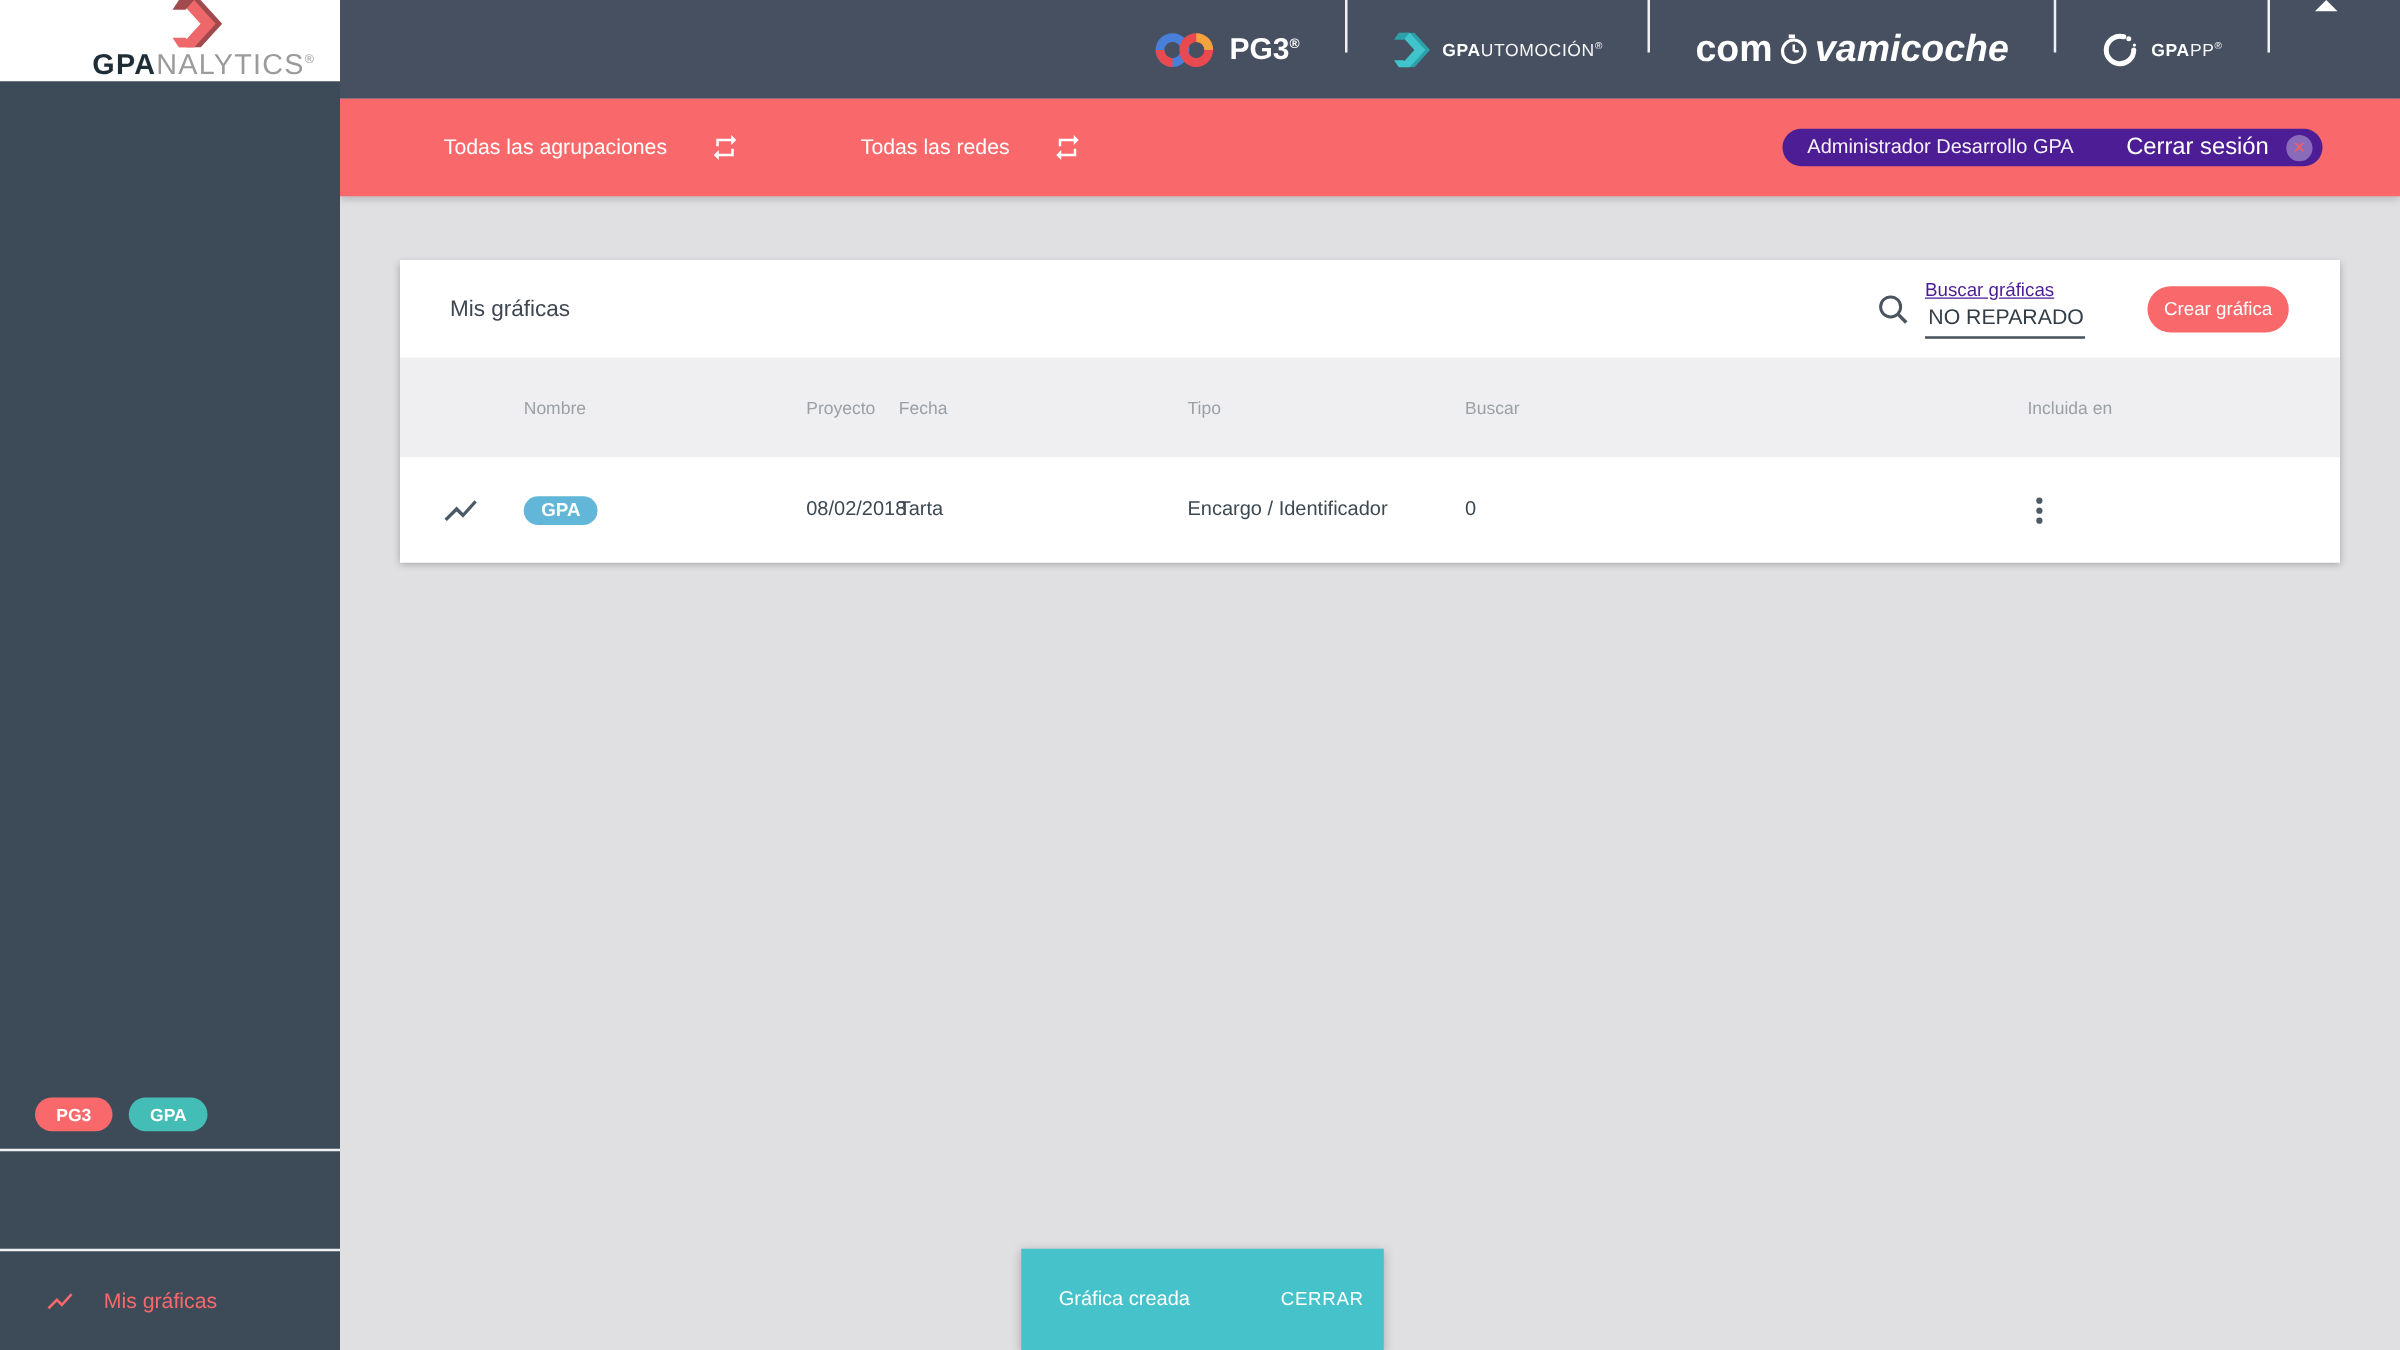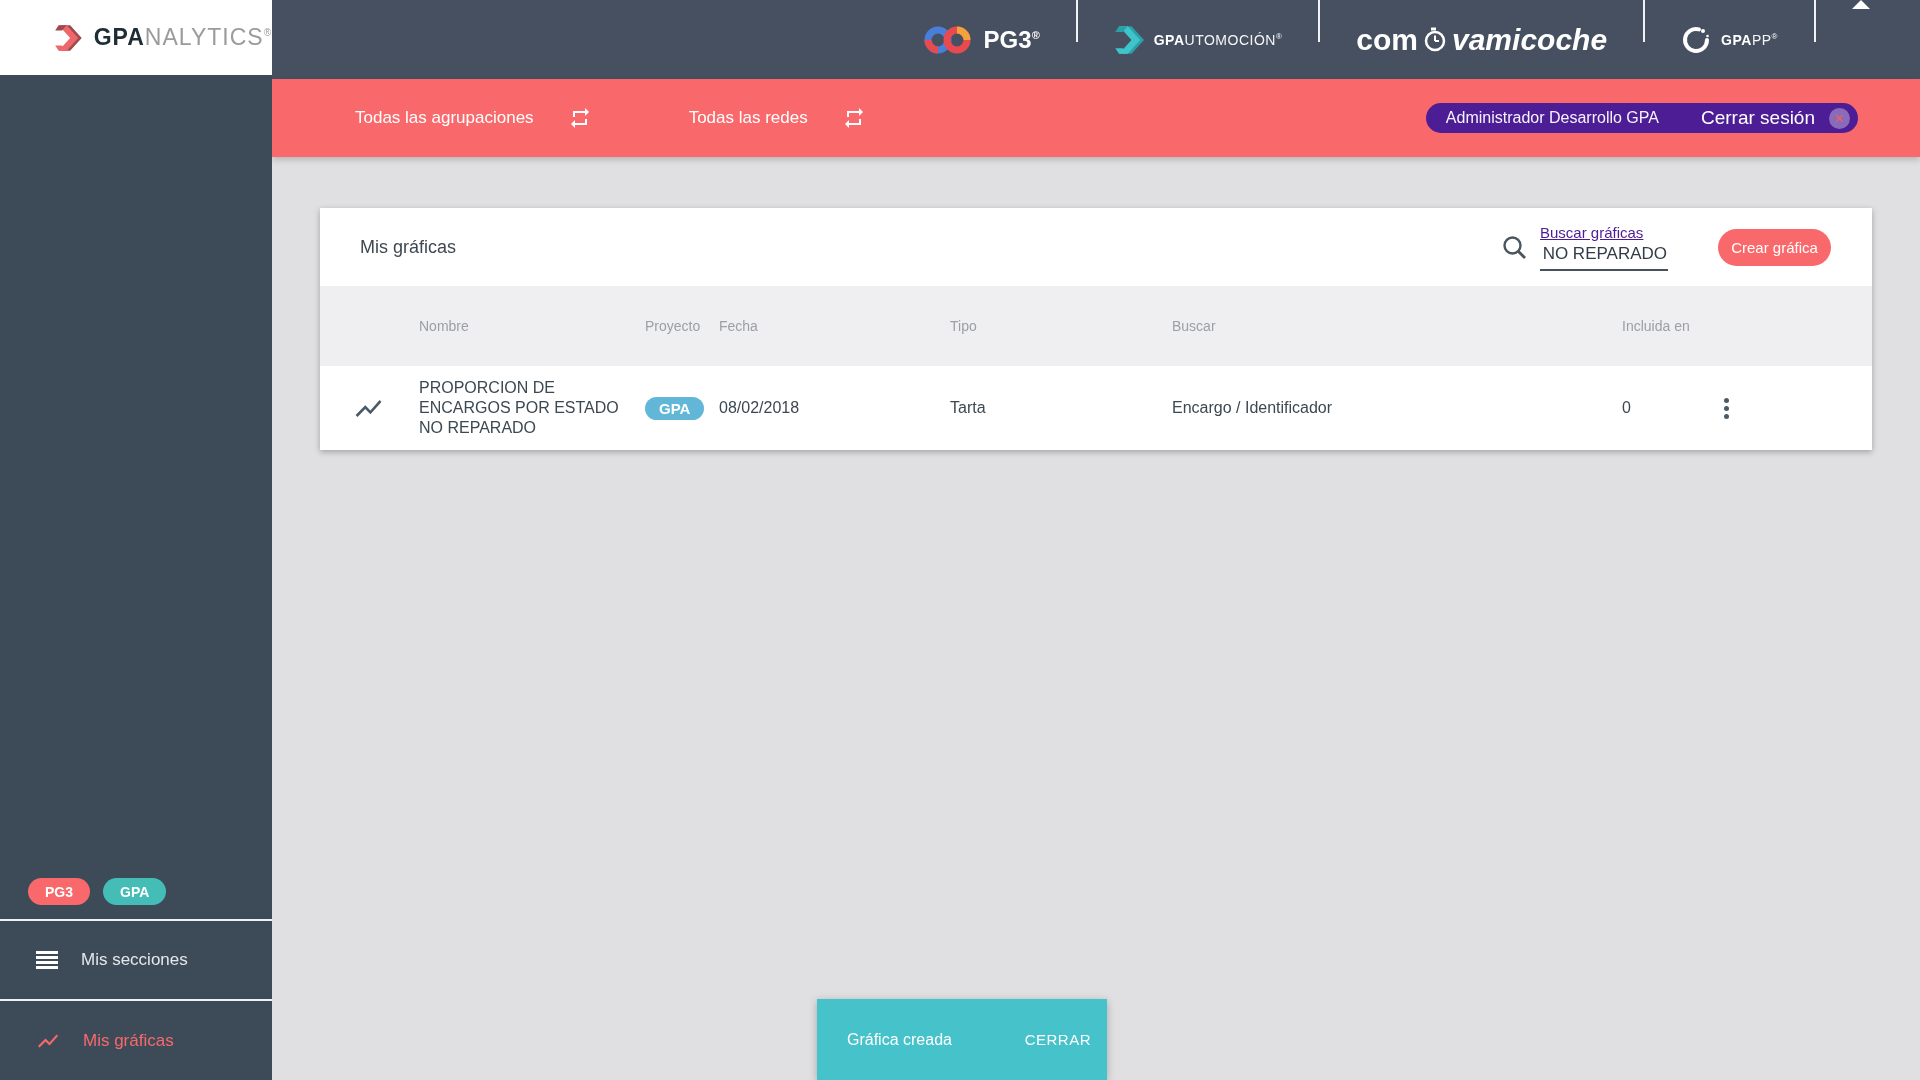--- a/index.html
+++ b/index.html
@@ -1,21 +1,21 @@
 <!DOCTYPE html>
 <html><head>
 <meta charset="utf-8">
 <style>
   * { margin:0; padding:0; box-sizing:border-box; }
   html,body { width:1920px; height:1080px; }
   body { font-family:"Liberation Sans","DejaVu Sans",sans-serif; background:#e0e0e3; position:relative; overflow:hidden; }
 
   
   .sidebar { position:absolute; left:0; top:0; width:272px; height:1080px; background:#3d4b59; z-index:5; }
-  .logo-box { height:75px; background:#ffffff; display:flex; align-items:center; padding-left:54px; }
+  .logo-box { height:65px; background:#ffffff; display:flex; align-items:center; padding-left:54px;flex-direction:column; }
   .logo-arrow { margin-right:12px; }
   .logo-text { font-size:23px; letter-spacing:1px; color:#1f2d36; font-weight:bold; white-space:nowrap; }
   .logo-text .lt-rest { color:#9b9b9b; font-weight:normal; }
   .logo-text sup { font-size:10px; color:#9b9b9b; font-weight:normal; }
 
   .side-pills { position:absolute; top:878px; left:28px; display:flex; gap:13px; }
   .side-pill { height:27px; display:flex; align-items:center; padding:0 17px; border-radius:14px; color:#fff; font-size:14px; font-weight:bold; }
   .side-pill.pg3 { background:#f9696b; }
   .side-pill.gpa { background:#45bdb7; }
   .side-div { position:absolute; left:0; width:272px; height:2px; background:#eef1f3; }
@@ -90,29 +90,20 @@
     <div class="logo-text"><span>GPA</span><span class="lt-rest">NALYTICS</span><sup>®</sup></div>
   </div>
 
   <div class="side-pills">
     <div class="side-pill pg3">PG3</div>
     <div class="side-pill gpa">GPA</div>
   </div>
 
   <div class="side-div" style="top:919px;"></div>
 
-  <div class="side-item" style="top:921px; height:78px;">
-    <svg width="22" height="18" viewBox="0 0 22 18">
-      <rect y="0" width="22" height="3" fill="#fff"></rect>
-        <rect y="5" width="22" height="3" fill="#fff"></rect>
-        <rect y="10" width="22" height="3" fill="#fff"></rect>
-        <rect y="15" width="22" height="3" fill="#fff"></rect>
-    </svg>
-    <span class="side-label">Mis secciones</span>
-  </div>
 
   <div class="side-div" style="top:999px;"></div>
 
   <div class="side-item active" style="top:1001px; height:79px;">
     <svg width="24" height="24" viewBox="0 0 24 24">
       <path d="M3.5 18.49l6-6.01 4 4L22 6.92l-1.41-1.41-7.09 7.97-4-4L2 16.99z" fill="#f9696b"></path>
     </svg>
     <span class="side-label">Mis gráficas</span>
   </div>
 </div>
@@ -223,21 +214,20 @@
     <div>Incluida en</div>
     <div></div>
   </div>
 
   <div class="tgrid trow">
     <div class="cell-icon">
       <svg width="31" height="31" viewBox="0 0 24 24">
         <path d="M3.5 18.49l6-6.01 4 4L22 6.92l-1.41-1.41-7.09 7.97-4-4L2 16.99z" fill="#4b5a67"></path>
       </svg>
     </div>
-    <div class="row-name">PROPORCION DE ENCARGOS POR ESTADO NO REPARADO</div>
     <div><span class="badge">GPA</span></div>
     <div>08/02/2018</div>
     <div>Tarta</div>
     <div>Encargo / Identificador</div>
     <div>0</div>
     <div>
       <div class="kebab">
           <i></i>
           <i></i>
           <i></i>

